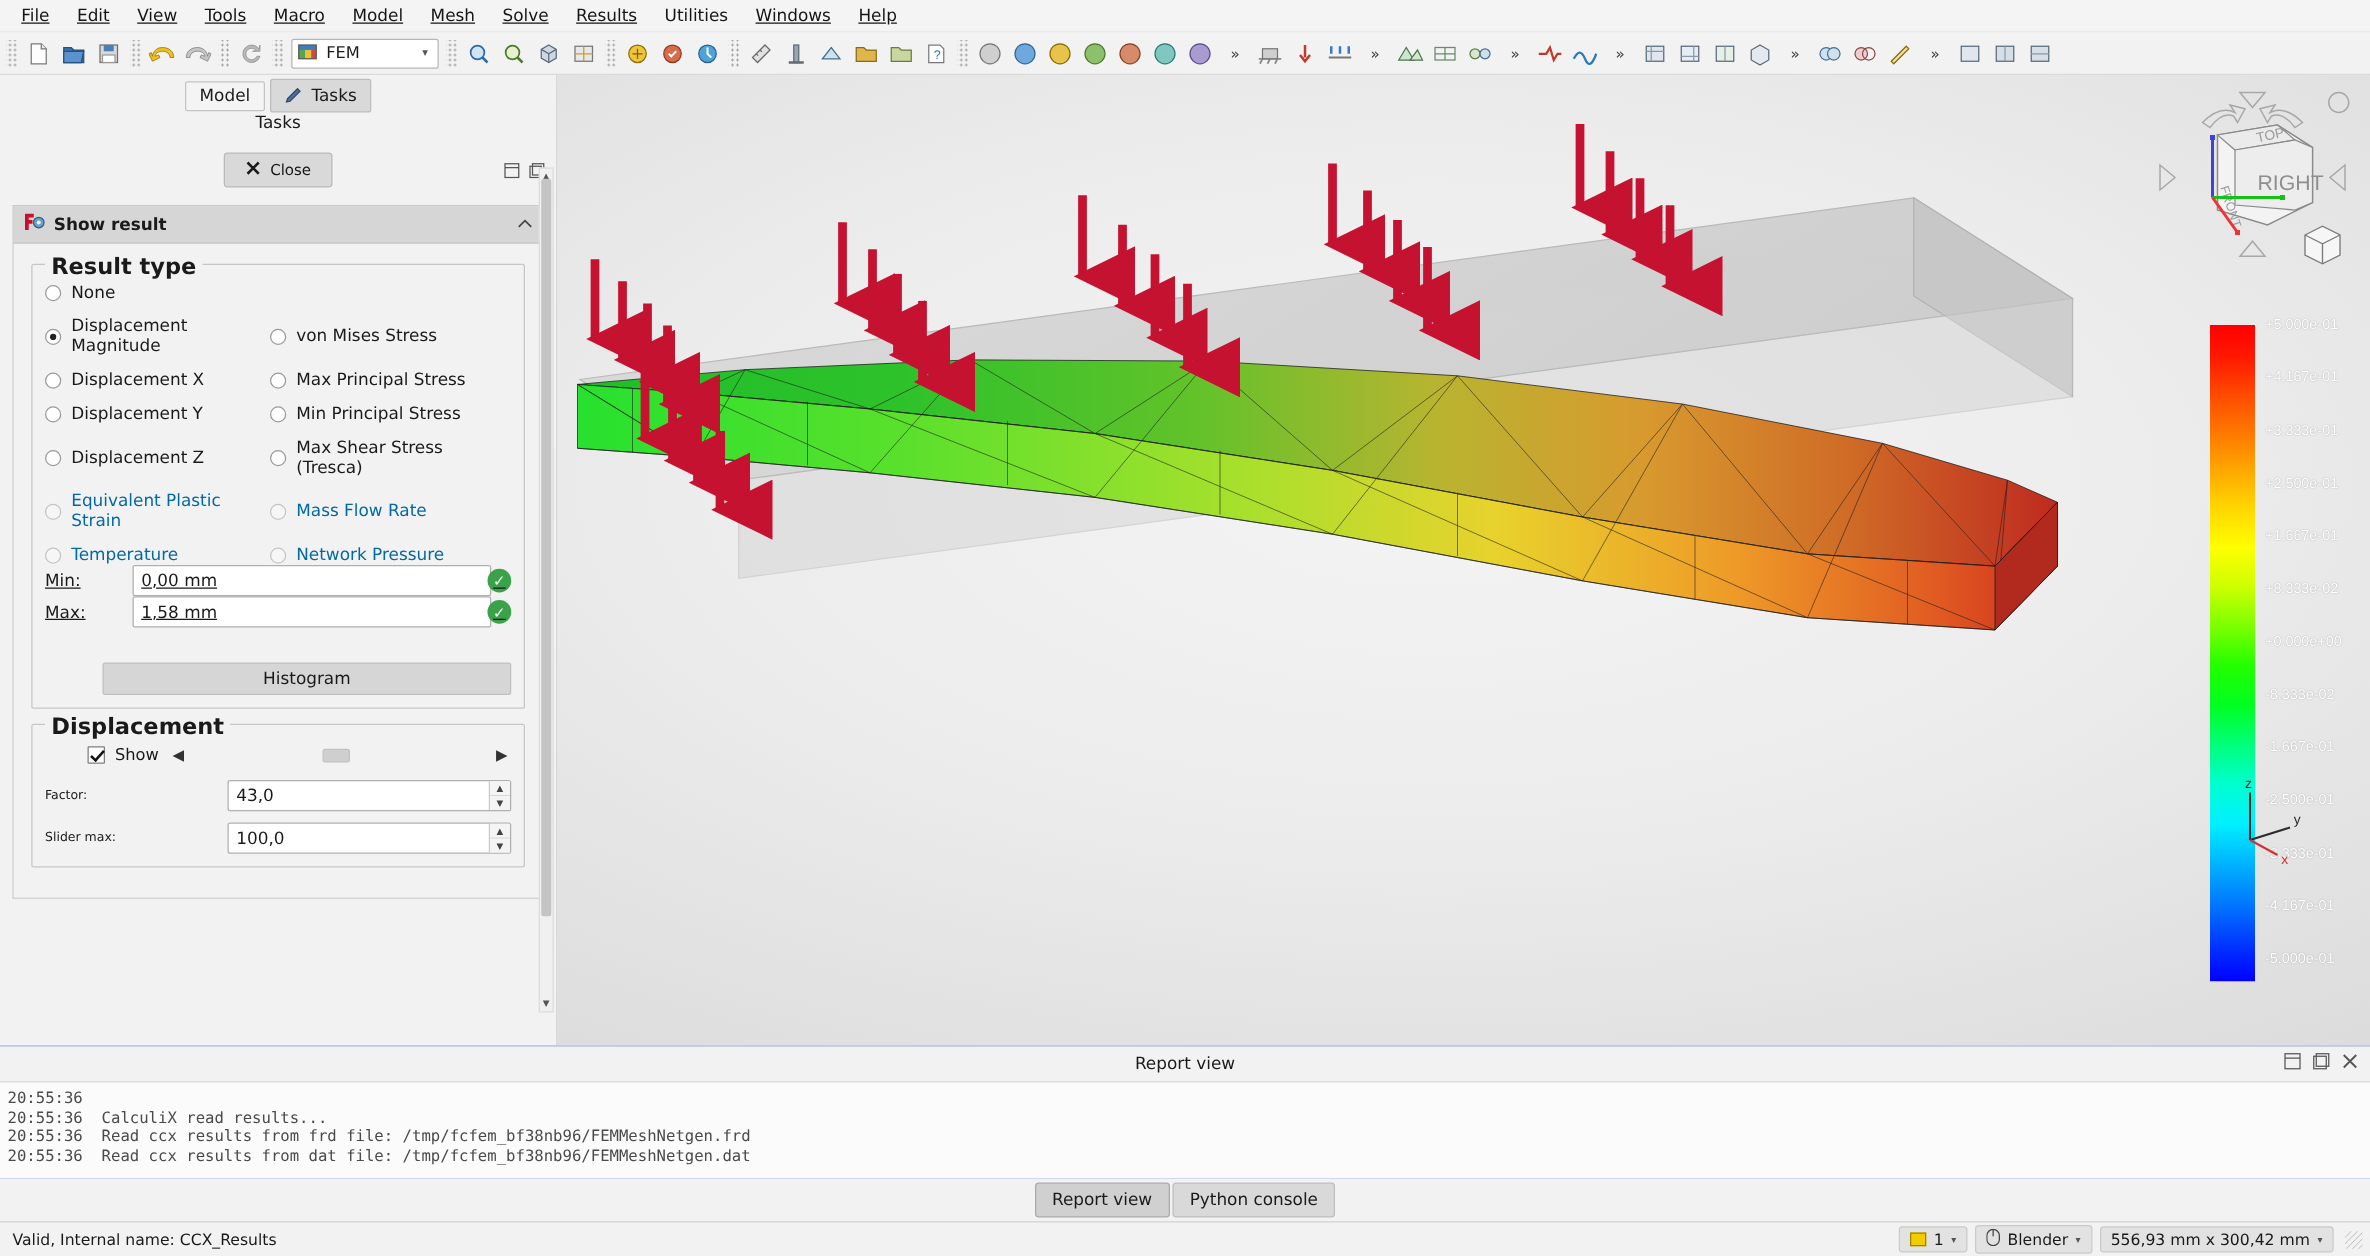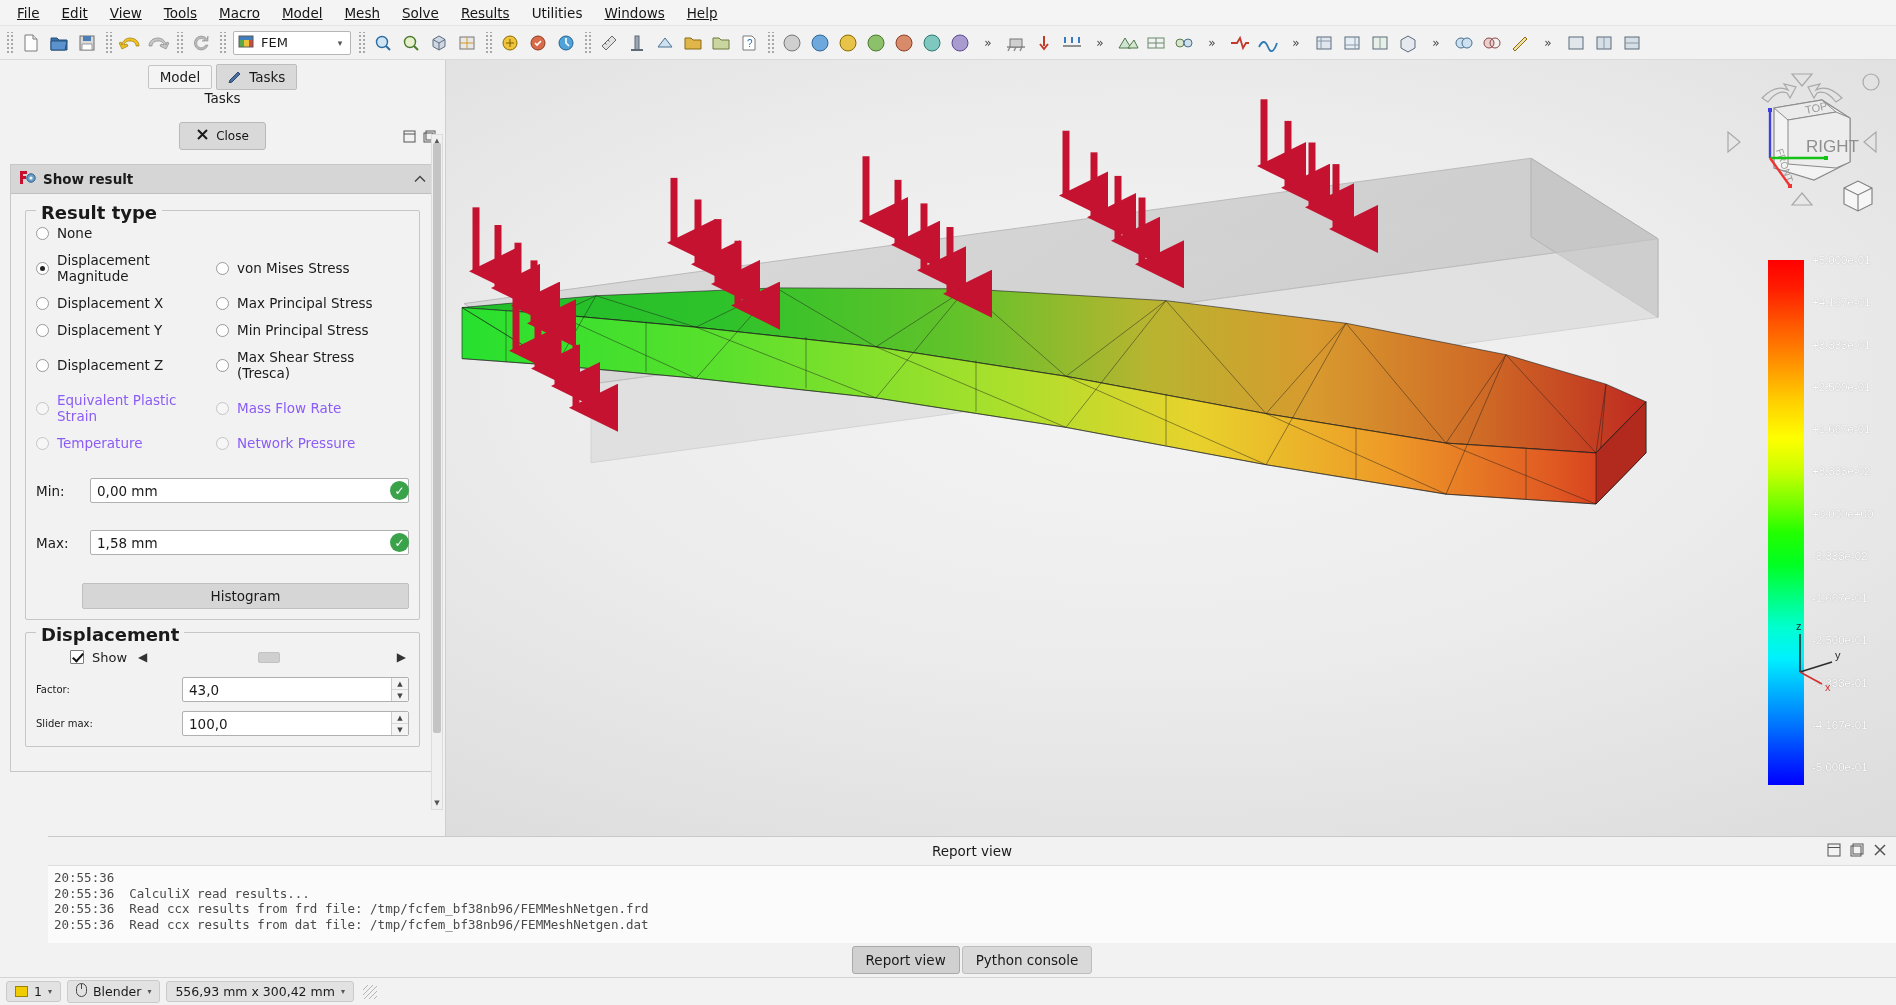--- a/index.html
+++ b/index.html
@@ -107,25 +107,25 @@
   .radio-grid { display: grid; grid-template-columns: 180px 1fr; row-gap: 11px; margin-top: 4px; }
   .radio-row { display: flex; align-items: center; gap: 8px; cursor: default; font-size: 13.5px; }
   .radio {
     width: 13px; height: 13px; flex: 0 0 13px; border-radius: 50%;
     border: 1px solid #9a9a9a; background: #fff; position: relative;
   }
   .radio.checked::after {
     content: ""; position: absolute; left: 3px; top: 3px;
     width: 5px; height: 5px; border-radius: 50%; background: #222;
   }
-  .radio-row.disabled { color: #8b5cf6; }
+  .radio-row.disabled { color: #0369a1; }
   .radio-row.disabled .radio { border-color: #c5c5c5; background: #f6f6f6; }
   .full-span { grid-column: 1 / span 2; }
 
-  .field-row { display: flex; align-items: center; gap: 8px; margin-top: 27px; }
+  .field-row { display: flex; align-items: center; gap: 24px; margin-top: 0; text-decoration: underline; }
   .field-label { width: 46px; flex: 0 0 46px; font-size: 13.5px; }
   .input {
     flex: 1 1 auto; height: 25px; background: #fff; border: 1px solid #b0b0b0;
     border-radius: 2px; display: flex; align-items: center; padding: 0 6px; font-size: 13.5px;
   }
   .ok-badge {
     width: 19px; height: 19px; flex: 0 0 19px; border-radius: 50%; background: #3aa34a;
     display: flex; align-items: center; justify-content: center; color: #fff;
     font-size: 12px; font-weight: bold; margin-left: -27px; z-index: 2;
   }
@@ -224,21 +224,21 @@
   }
   .mdi-tab {
     display: flex; align-items: center; gap: 9px; background: #d4d4d4;
     border-radius: 4px 4px 0 0; padding: 4px 10px; font-size: 13px; cursor: default;
   }
   .mdi-tab .close-x { color: #666; font-size: 15px; padding-left: 4px; }
 
   
   .report-panel {
     flex: 0 0 auto; background: #1d4ed8; border-top: 1px solid #c9c9c9;
-    display: flex; flex-direction: column; margin-left: 48px;
+    display: flex; flex-direction: column;
   }
   .report-title-row {
     height: 28px; display: flex; align-items: center; position: relative; background: #f2f2f2;
   }
   .report-title {
     position: absolute; left: 0; right: 0; text-align: center; font-size: 13.5px;
   }
   .report-title-btns {
     position: absolute; right: 9px; display: flex; gap: 9px; align-items: center;
   }
@@ -976,20 +976,21 @@
 <span>20:55:36  Read ccx results from frd file: /tmp/fcfem_bf38nb96/FEMMeshNetgen.frd</span>
 <span>20:55:36  Read ccx results from dat file: /tmp/fcfem_bf38nb96/FEMMeshNetgen.dat</span></div>
 
     <div class="report-tabs">
       <div class="rtab active">Report view</div>
       <div class="rtab">Python console</div>
     </div>
   </div>
 
   <div class="statusbar">
+    <div class="status-left">Valid, Internal name: CCX_Results</div>
 
     <div class="status-chip">
       <span class="sw-yellow"></span>
       <span>1</span>
       <span class="tiny-arrow">▾</span>
     </div>
 
     <div class="status-chip">
       <span>
         <svg width="11" height="14" viewBox="0 0 11 14">

